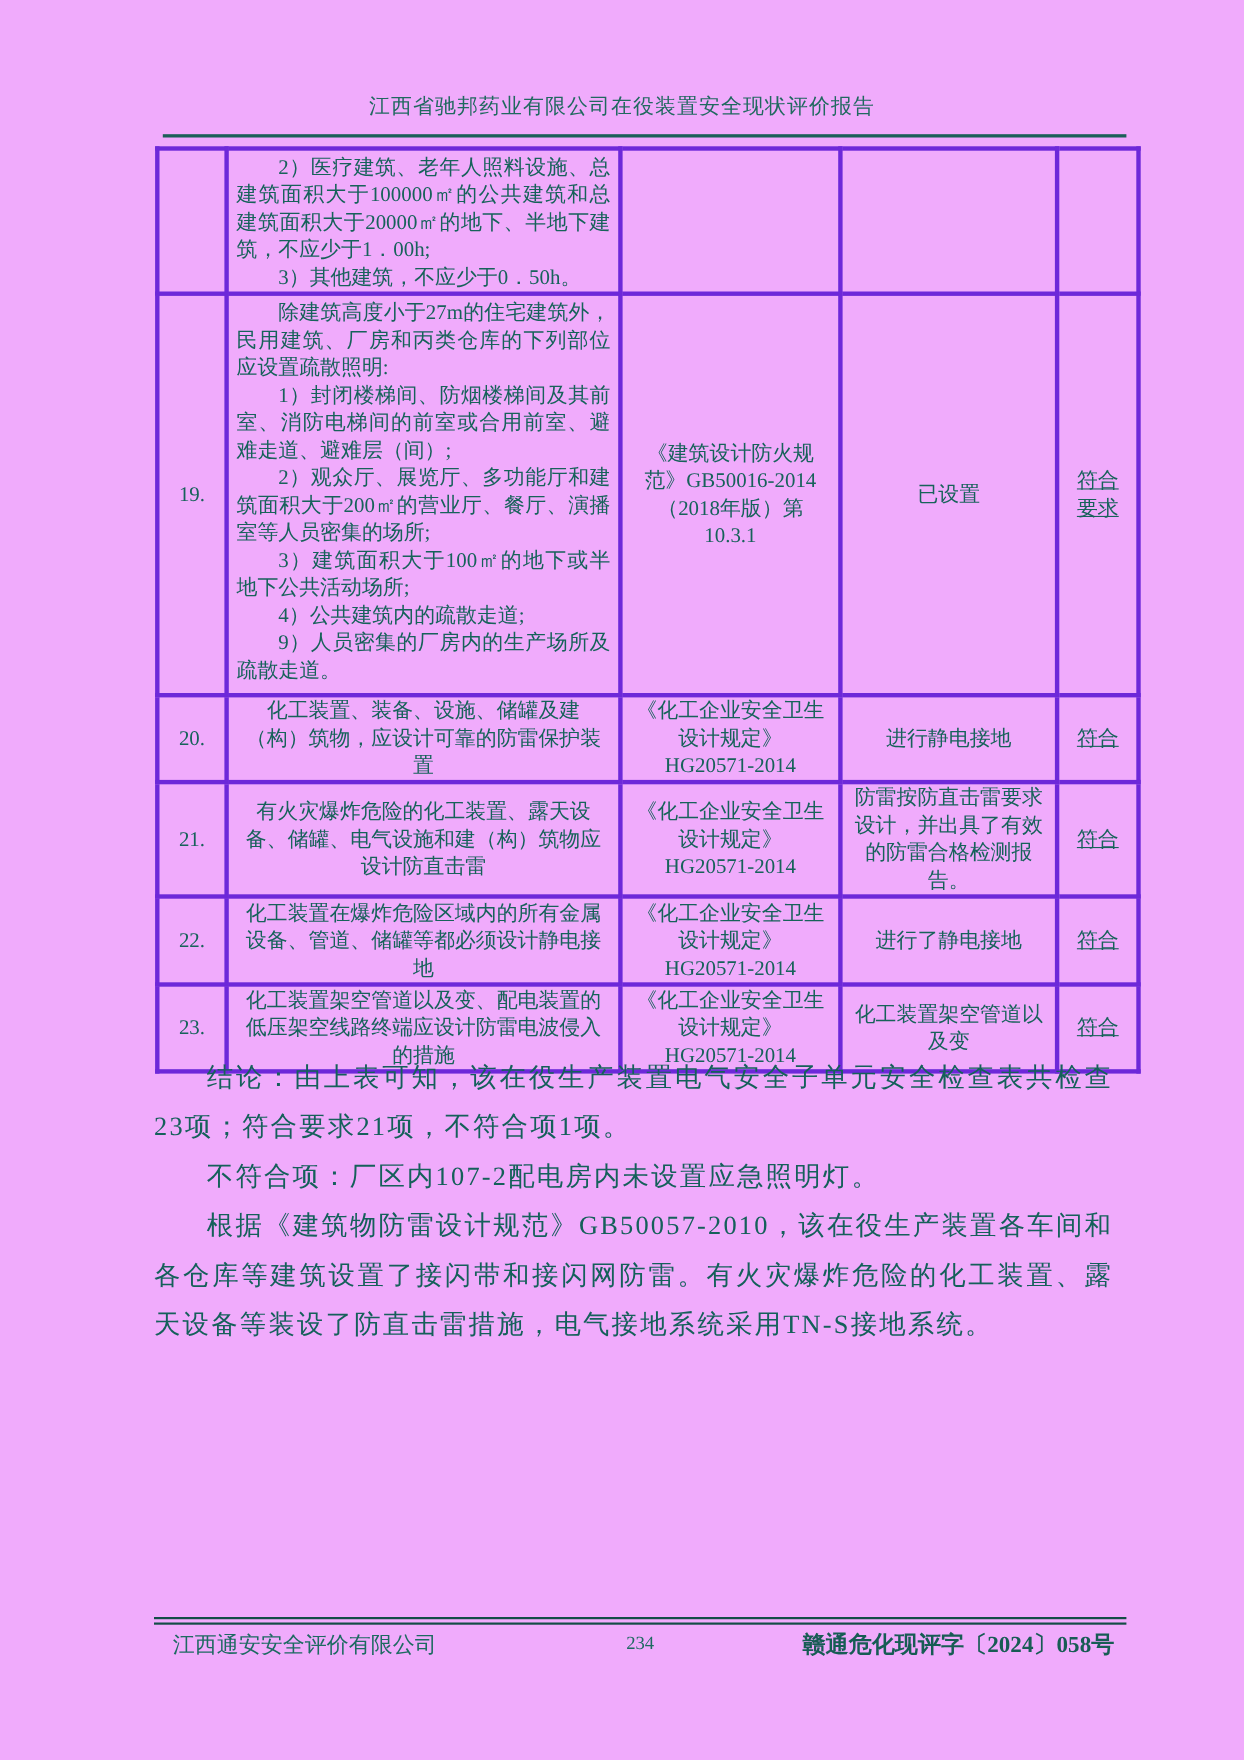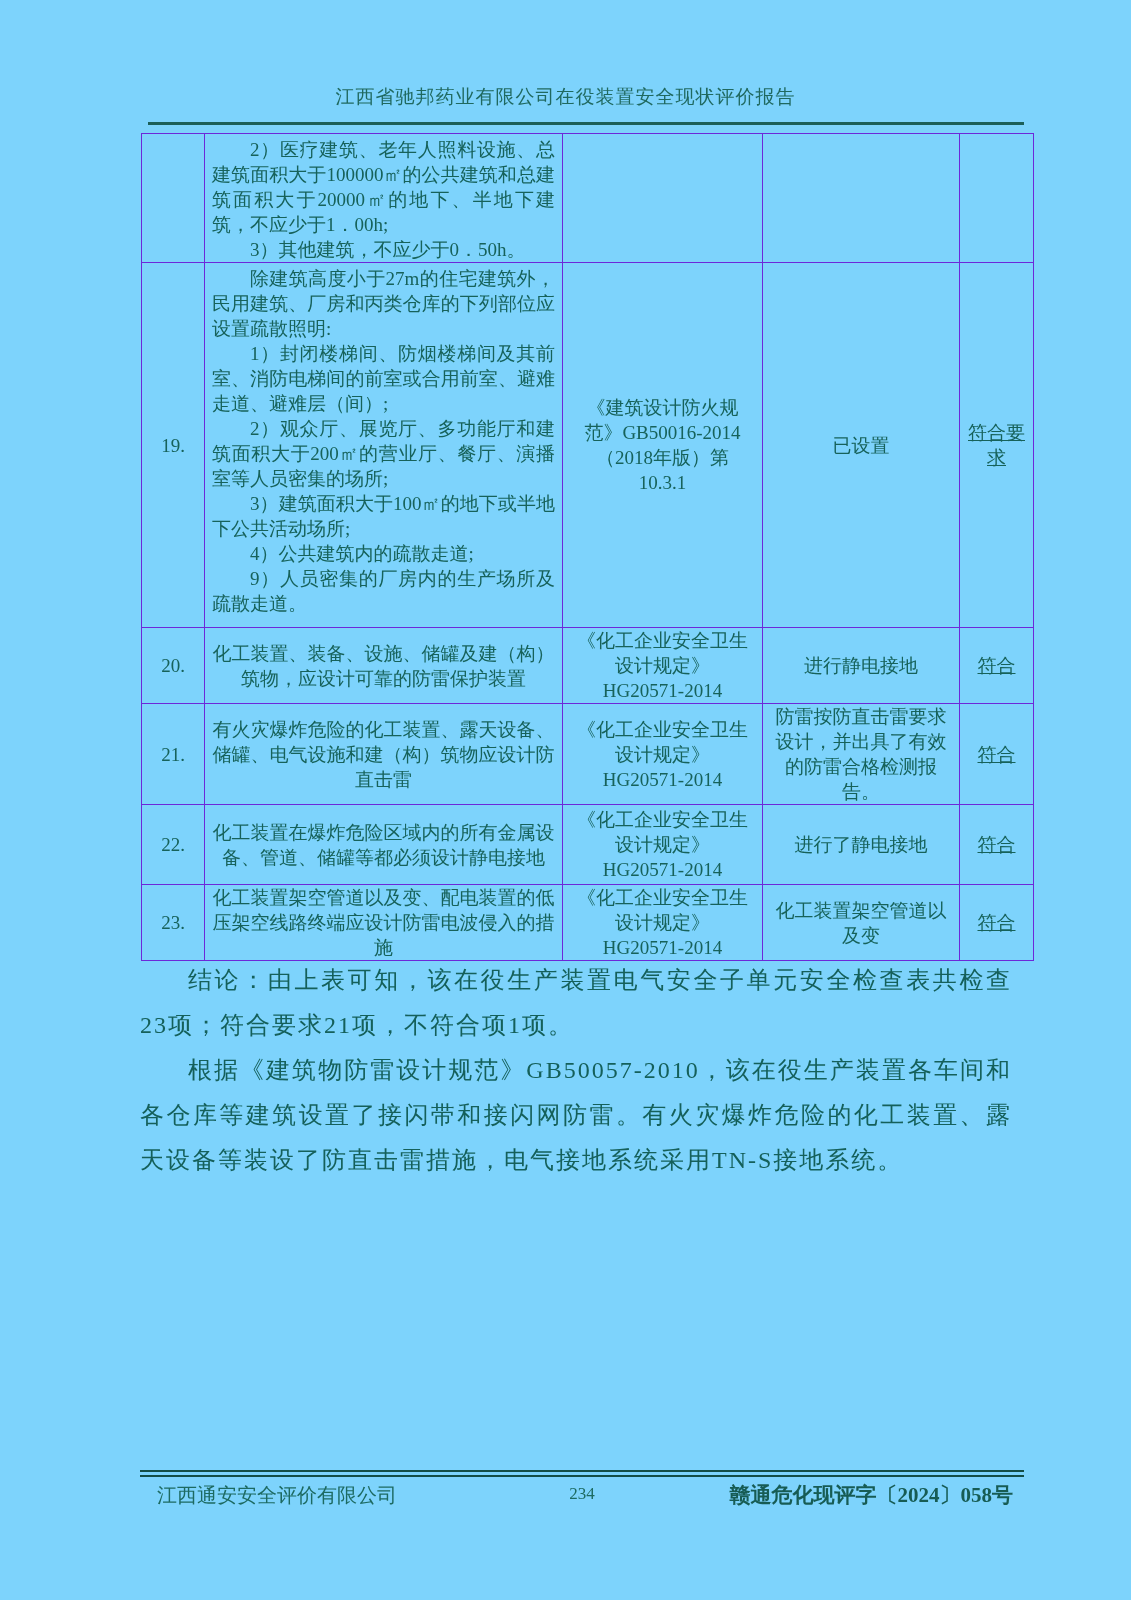--- a/index.html
+++ b/index.html
@@ -1,39 +1,39 @@
 <!DOCTYPE html>
 <html><head>
 <meta charset="utf-8">
 <style>
   html,body { margin:0; padding:0; }
   .page {
     position:relative;
     width:1131px; height:1600px;
-    background:#7dd3fc;
+    background:#f0abfc;
     font-family:"Liberation Serif","DejaVu Serif",serif;
     color:#1b665e;
     overflow:hidden;
   }
   .header-title {
     position:absolute; top:84px; left:0; width:100%;
     text-align:center; font-size:19px; letter-spacing:1px;
     color:#20695f;
   }
   .header-rule {
     position:absolute; left:148px; top:122px; width:876px; height:3px;
     background:#1b5f58;
   }
   table.checklist {
     position:absolute; left:141px; top:133px;
     border-collapse:collapse; table-layout:fixed;
     width:892px;
   }
   table.checklist td {
-    border:1px solid #6d28d9;
+    border:4px solid #6d28d9;
     font-size:19px; line-height:25px;
     padding:0 7px;
     overflow:hidden;
     color:#17625a;
   }
   td.td-no   { text-align:center; vertical-align:middle; }
   td.td-content { text-align:justify; vertical-align:middle; }
   td.td-content.top { vertical-align:top; padding-top:3px; }
   td.td-content p { margin:0; text-indent:2em; }
   td.td-content.centered { text-align:center; }
@@ -168,20 +168,21 @@
           <div>HG20571-2014</div>
         </td>
         <td class="td-result">化工装置架空管道以及变</td>
         <td class="td-verdict">符合</td>
       </tr>
     </tbody>
   </table>
 
   <div class="bodytext">
     <p>结论：由上表可知，该在役生产装置电气安全子单元安全检查表共检查23项；符合要求21项，不符合项1项。</p>
+    <p>不符合项：厂区内107-2配电房内未设置应急照明灯。</p>
     <p>根据《建筑物防雷设计规范》GB50057-2010，该在役生产装置各车间和各仓库等建筑设置了接闪带和接闪网防雷。有火灾爆炸危险的化工装置、露天设备等装设了防直击雷措施，电气接地系统采用TN-S接地系统。</p>
   </div>
 
   <div class="footer-rule"></div>
   <div class="footer-left">江西通安安全评价有限公司</div>
   <div class="footer-center">234</div>
   <div class="footer-right">赣通危化现评字〔2024〕058号</div>
 
 </div>
 

